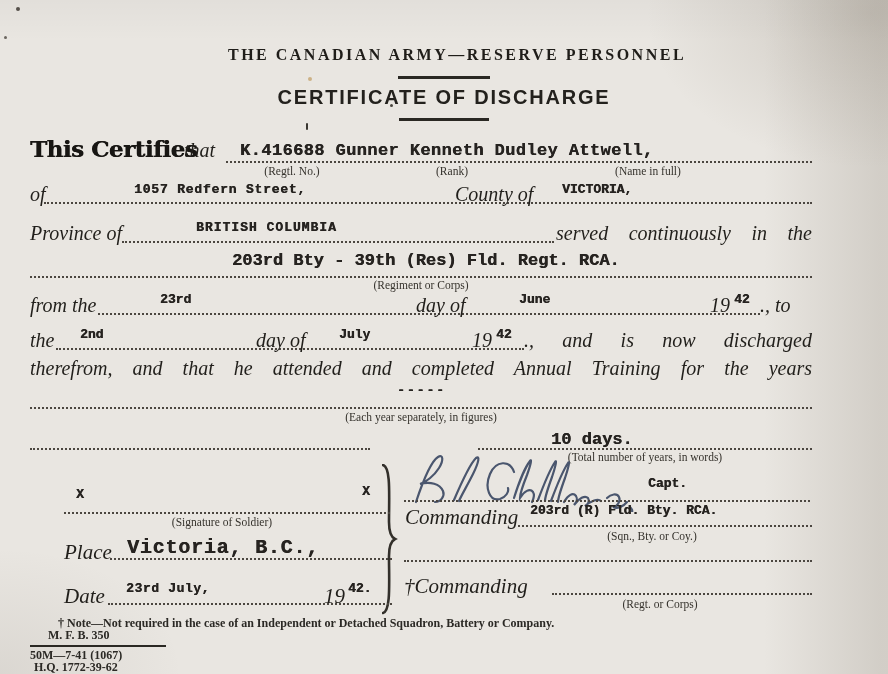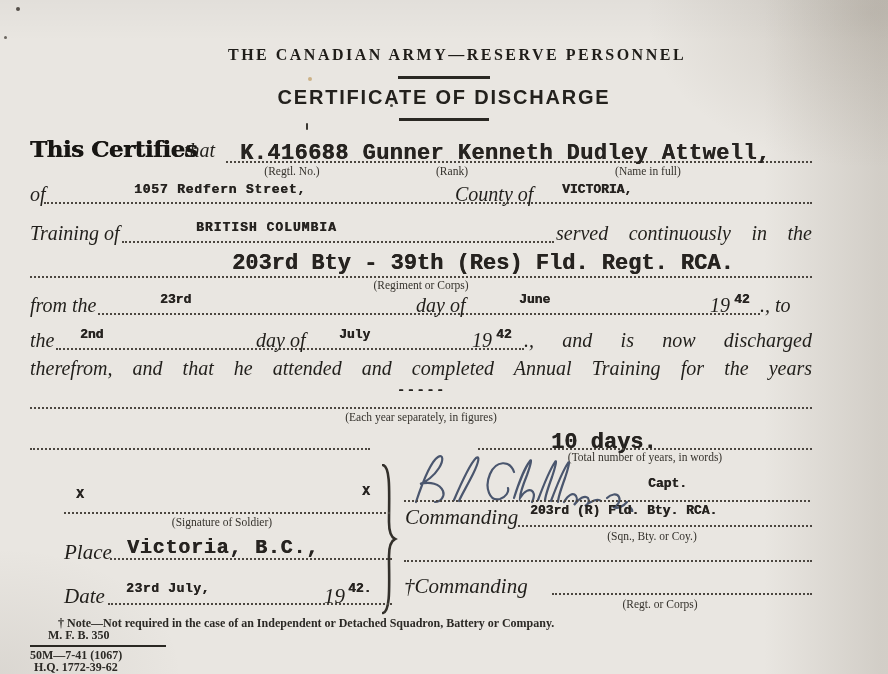--- a/index.html
+++ b/index.html
@@ -16,21 +16,21 @@
   }
   .abs{position:absolute;white-space:nowrap;}
   .ctr{left:0;width:888px;text-align:center;}
   .title{font-family:"Liberation Serif",serif;font-weight:700;font-size:16px;letter-spacing:2.5px;color:#1f1d19;padding-left:13px;}
   .subtitle{font-family:"Liberation Sans",sans-serif;font-weight:700;font-size:20px;letter-spacing:1.8px;color:#23211d;}
   .rule{background:#2a2823;height:3px;}
   .blackletter{font-family:"DejaVu Serif",serif;font-weight:700;font-size:23px;letter-spacing:-0.5px;color:#181613;text-shadow:0.5px 0 0 #181613;}
   .it{font-family:"Liberation Serif",serif;font-style:italic;font-size:20px;color:#211f1b;}
   .it-lg{font-family:"Liberation Serif",serif;font-style:italic;font-size:21px;color:#211f1b;}
   .typed{font-family:"Liberation Mono","DejaVu Sans Mono",monospace;font-weight:700;font-size:13px;color:#262320;text-shadow:0.4px 0 0 #262320;}
-  .typed-sm{font-size:22px;}
+  .typed-sm{font-size:17px;}
   .lbl{font-family:"Liberation Serif",serif;font-size:11.5px;color:#35322c;}
   .cc{transform:translateX(-50%);}
   .dot{border-bottom:2px dotted #4b4640;height:20px;}
   .stretch{text-align:justify;text-align-last:justify;white-space:normal;}
   .speck{position:absolute;border-radius:50%;}
   .ftr{font-family:"Liberation Serif",serif;font-weight:700;font-size:12px;color:#2b2925;}
   svg{display:block;}
 </style>
 </head>
 <body>
@@ -50,21 +50,21 @@
   <div class="abs lbl cc" style="left:452px;top:165px">(Rank)</div>
   <div class="abs lbl cc" style="left:648px;top:165px">(Name in full)</div>
 
   <div class="abs dot" style="left:44px;top:182px;width:768px"></div>
   <div class="abs it" style="left:30px;top:183px">of</div>
   <div class="abs typed" style="left:134px;top:182px;letter-spacing:0.8px">1057 Redfern Street,</div>
   <div class="abs it" style="left:455px;top:183px">County of</div>
   <div class="abs typed" style="left:562px;top:182px">VICTORIA,</div>
 
   <div class="abs dot" style="left:122px;top:221px;width:432px"></div>
-  <div class="abs it" style="left:30px;top:222px">Training of</div>
+  <div class="abs it" style="left:30px;top:222px">Province of</div>
   <div class="abs it stretch" style="left:556px;top:222px;width:256px">served continuously in the</div>
   <div class="abs typed" style="left:196px;top:220px;letter-spacing:1px">BRITISH COLUMBIA</div>
 
   <div class="abs typed typed-sm" style="left:232px;top:251px">203rd Bty - 39th (Res) Fld. Regt. RCA.</div>
   <div class="abs dot" style="left:30px;top:256px;width:782px"></div>
   <div class="abs lbl cc" style="left:421px;top:279px">(Regiment or Corps)</div>
 
   <div class="abs dot" style="left:98px;top:293px;width:662px"></div>
   <div class="abs it" style="left:30px;top:294px">from the</div>
   <div class="abs typed" style="left:160px;top:292px">23rd</div>

